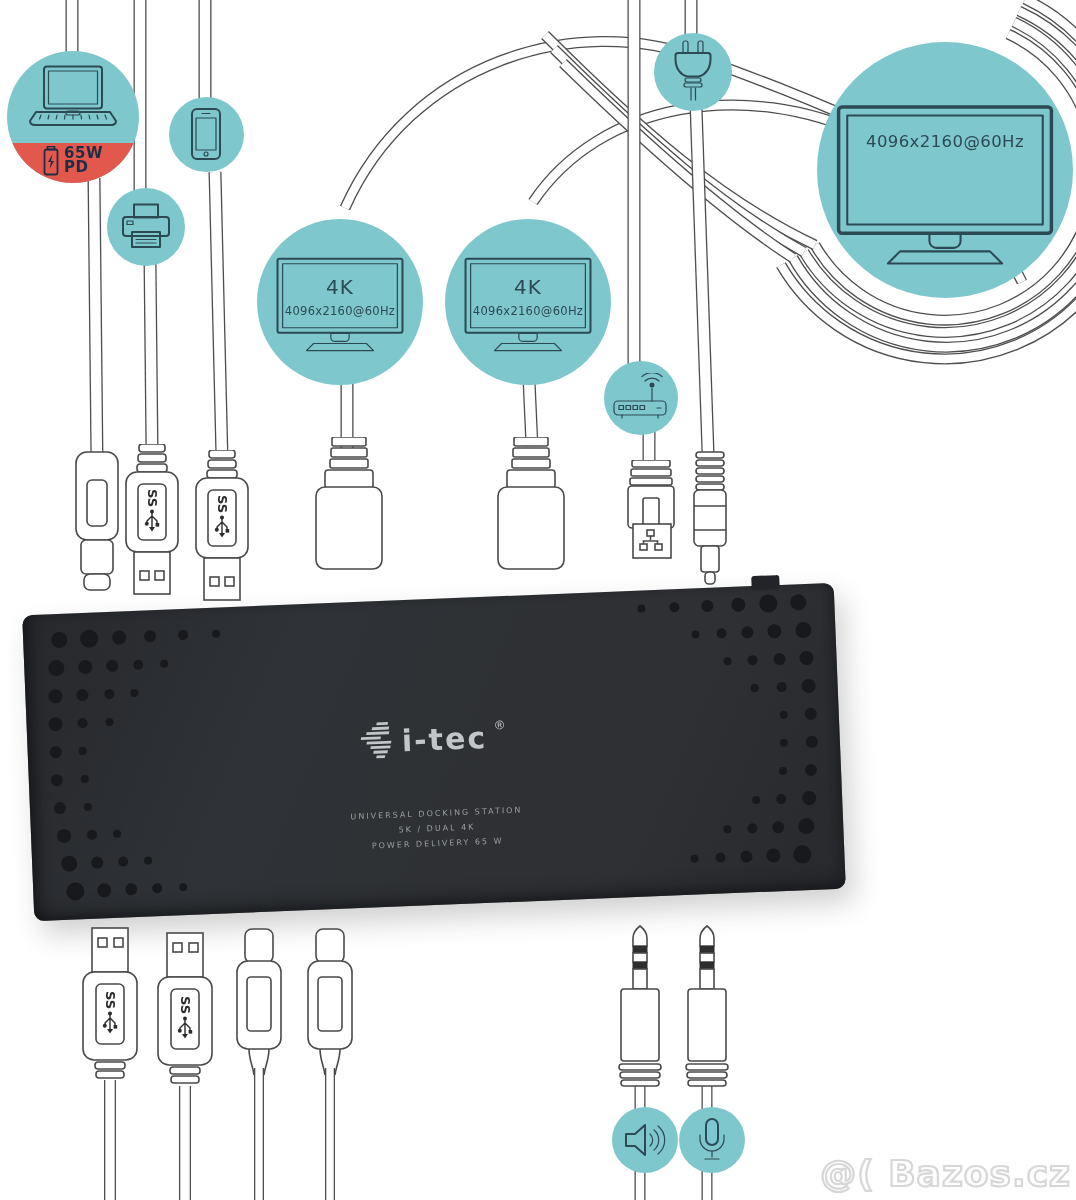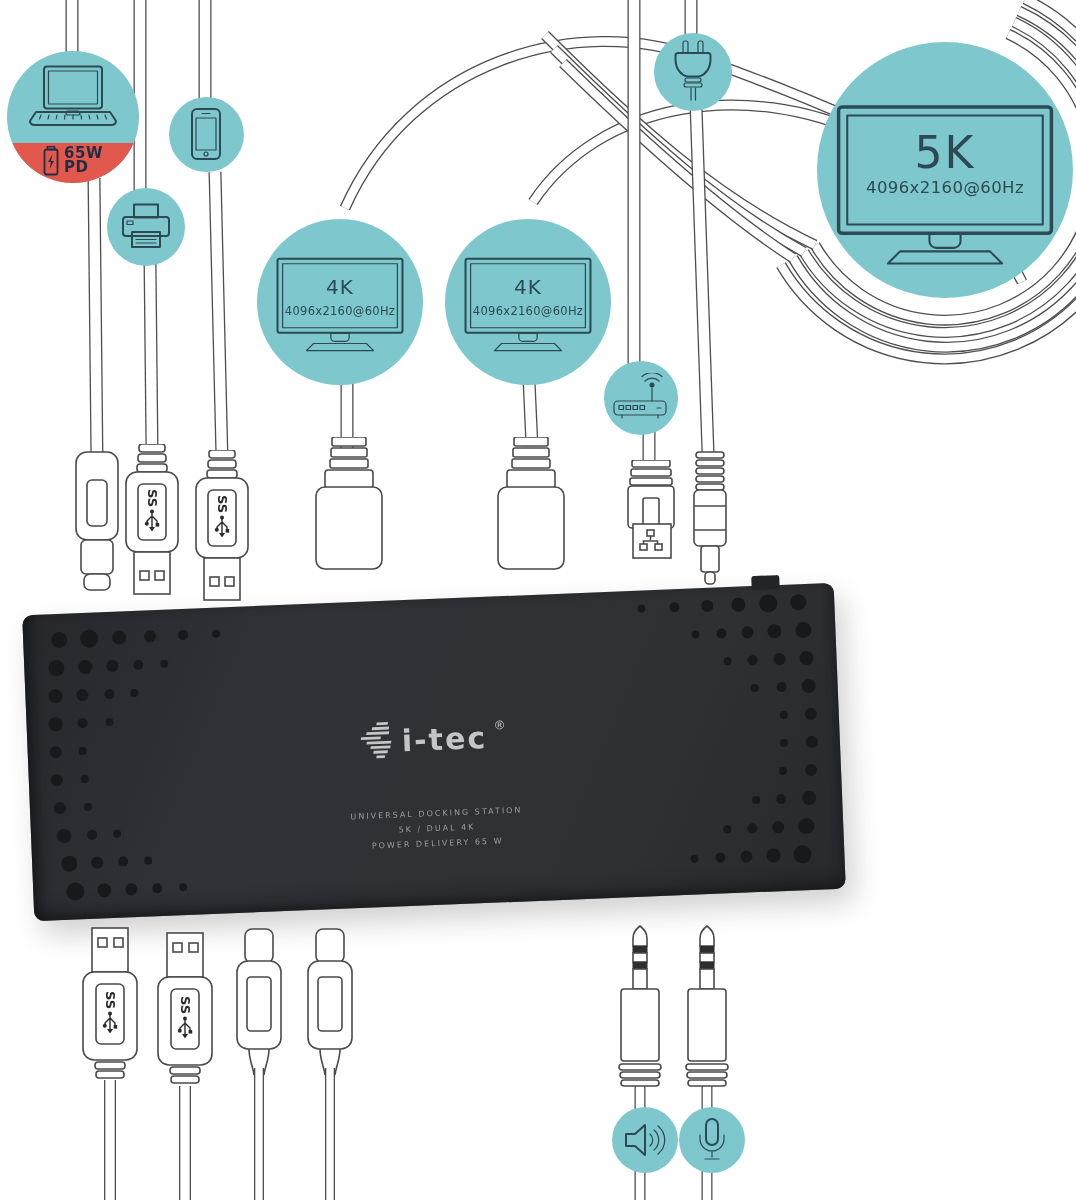--- a/index.html
+++ b/index.html
@@ -197,21 +197,20 @@
   </div>
 
   <div class="bubble bub-5k">
     <svg class="icon monitor5" width="218" height="184" viewBox="0 0 126 106">
       <rect x="1.5" y="1.5" width="123" height="73" rx="2"></rect>
       <rect class="thin" x="6.5" y="6.5" width="113" height="63"></rect>
       <path class="thin" d="M54,75 h18 v4 a4,4 0 0 1 -4,4 h-10 a4,4 0 0 1 -4,-4 z"></path>
       <path class="thin" d="M30,92 l7,-7 h52 l7,7 z"></path>
     </svg>
     <div class="disp-text">
-      <div class="disp-size5">5K</div>
       <div class="disp-res5">4096x2160@60Hz</div>
     </div>
   </div>
 
   <div class="bubble bub-plug">
     <svg class="icon" width="42" height="62" viewBox="0 0 42 62" style="position:absolute;left:18px;top:7px">
       <rect class="thin" x="11" y="1" width="5" height="12" rx="2"></rect>
       <rect class="thin" x="26" y="1" width="5" height="12" rx="2"></rect>
       <path d="M6,13 H36 a2.5,2.5 0 0 1 2.5,2.5 V19 C38.5,29 33,35 27,36.5 H15 C9,35 3.5,29 3.5,19 V15.5 A2.5,2.5 0 0 1 6,13 Z"></path>
       <rect class="thin" x="13" y="38" width="16" height="4" rx="2"></rect>
@@ -502,13 +501,14 @@
     <rect class="dark" x="16.5" y="22" width="15" height="7"></rect>
     <rect x="17" y="29" width="14" height="9"></rect>
     <rect class="dark" x="16.5" y="38" width="15" height="7"></rect>
     <rect x="17" y="45" width="14" height="20"></rect>
     <rect x="5" y="65" width="38" height="72" rx="3"></rect>
     <rect x="3" y="140" width="42" height="6" rx="3"></rect>
     <rect x="4" y="148" width="40" height="6" rx="3"></rect>
     <rect x="5" y="156" width="38" height="6" rx="3"></rect>
   </svg>
 
+  <div class="watermark">@( Bazos.cz</div>
 </div>
 
 </body></html>

